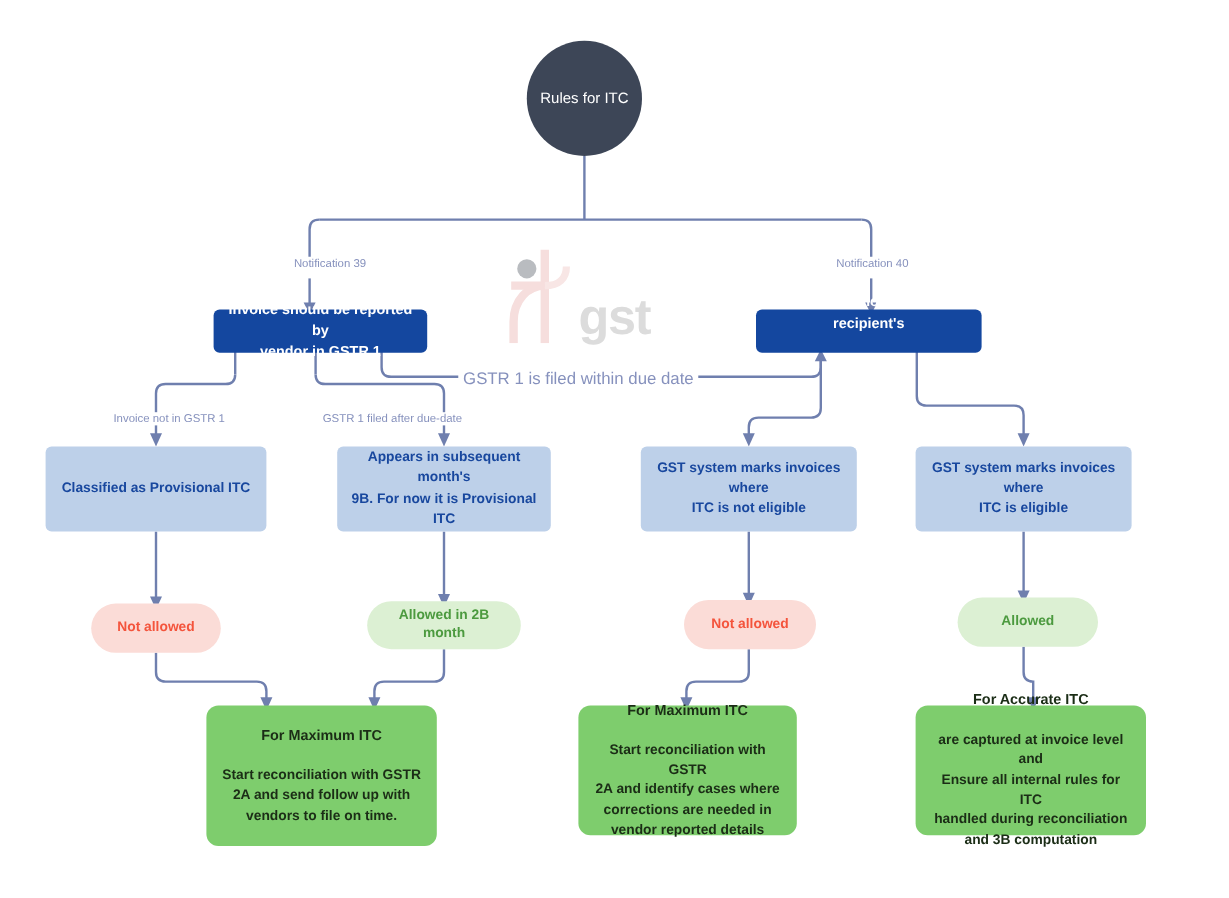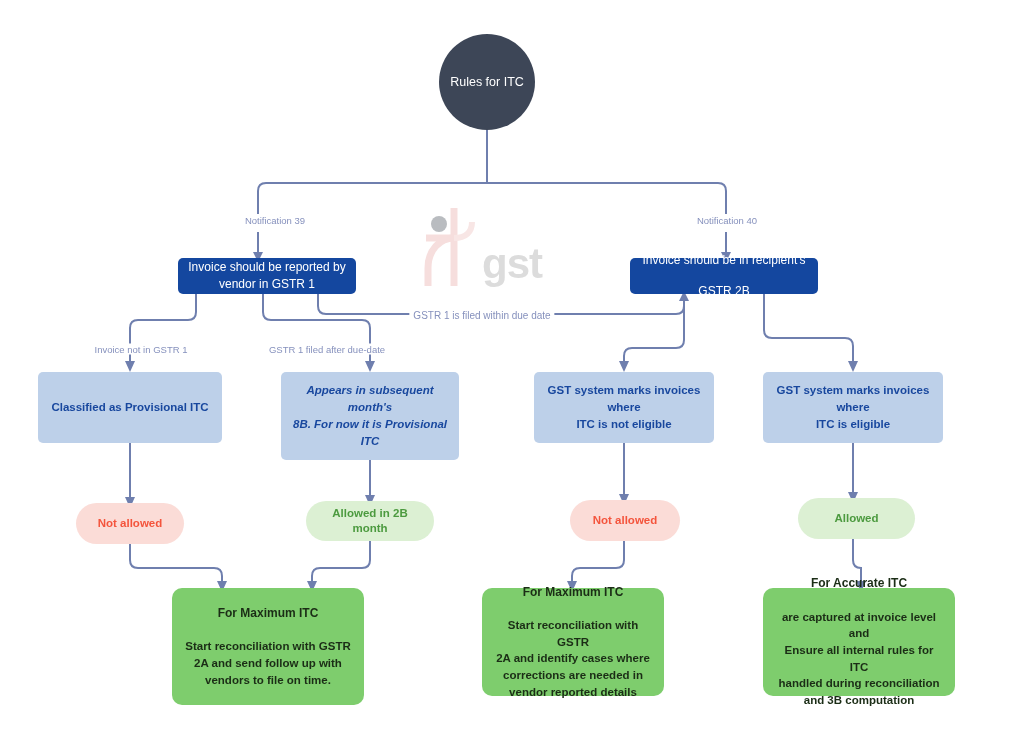--- a/index.html
+++ b/index.html
@@ -19,33 +19,33 @@
   
   svg.links{position:absolute;left:0;top:0;width:1024px;height:748px;overflow:visible;}
   svg.links path{fill:none;stroke:#6f7fae;stroke-width:2;}
   svg.links polygon{fill:#6f7fae;}
 
   
   .edge-label{
     position:absolute;color:#8691bd;font-size:9.5px;white-space:nowrap;
     background:#ffffff;padding:0 4px;transform:translate(-50%,-50%);
   }
-  .edge-label.mid{font-size:10px;color:#8691bd;}
+  .edge-label.mid{font-size:14px;color:#8691bd;}
 
   
   .node{position:absolute;box-sizing:border-box;display:flex;flex-direction:column;
         align-items:center;justify-content:center;text-align:center;}
 
   .root{
     width:96px;height:96px;border-radius:50%;background:#3d4657;
     color:#ffffff;font-size:12.5px;
   }
 
   .nblue{
-    background:#14479f;color:#ffffff;font-size:12px;font-weight:normal;
+    background:#14479f;color:#ffffff;font-size:12px;font-weight:bold;
     border-radius:5px;line-height:1.45;padding:6px 8px;
   }
 
   .nlight{
     background:#bdd0e9;color:#18479e;font-size:11.5px;font-weight:bold;
     border-radius:5px;line-height:1.5;padding:8px 10px;
   }
 
   .pill{border-radius:24px;font-size:11.5px;font-weight:bold;line-height:1.3;padding:0 12px;}
   .pill-red{background:#fbdcd7;color:#f4543c;}
@@ -145,23 +145,23 @@
 
   <div class="node nblue" style="left:630px;top:258px;width:188px;height:36px;gap:13px;">
     <span class="nline">Invoice should be in recipient's</span>
     <span class="nline">GSTR 2B</span>
   </div>
 
   <div class="node nlight" style="left:38px;top:372px;width:184px;height:71px;">
     <span class="nline">Classified as Provisional ITC</span>
   </div>
 
-  <div class="node nlight" style="left:281px;top:372px;width:178px;height:88px;font-style:italic;">
+  <div class="node nlight" style="left:281px;top:372px;width:178px;height:71px;">
     <span class="nline">Appears in subsequent month's</span>
-    <span class="nline">8B. For now it is Provisional ITC</span>
+    <span class="nline">9B. For now it is Provisional ITC</span>
   </div>
 
   <div class="node nlight" style="left:534px;top:372px;width:180px;height:71px;">
     <span class="nline">GST system marks invoices where</span>
     <span class="nline">ITC is not eligible</span>
   </div>
 
   <div class="node nlight" style="left:763px;top:372px;width:180px;height:71px;">
     <span class="nline">GST system marks invoices where</span>
     <span class="nline">ITC is eligible</span>

